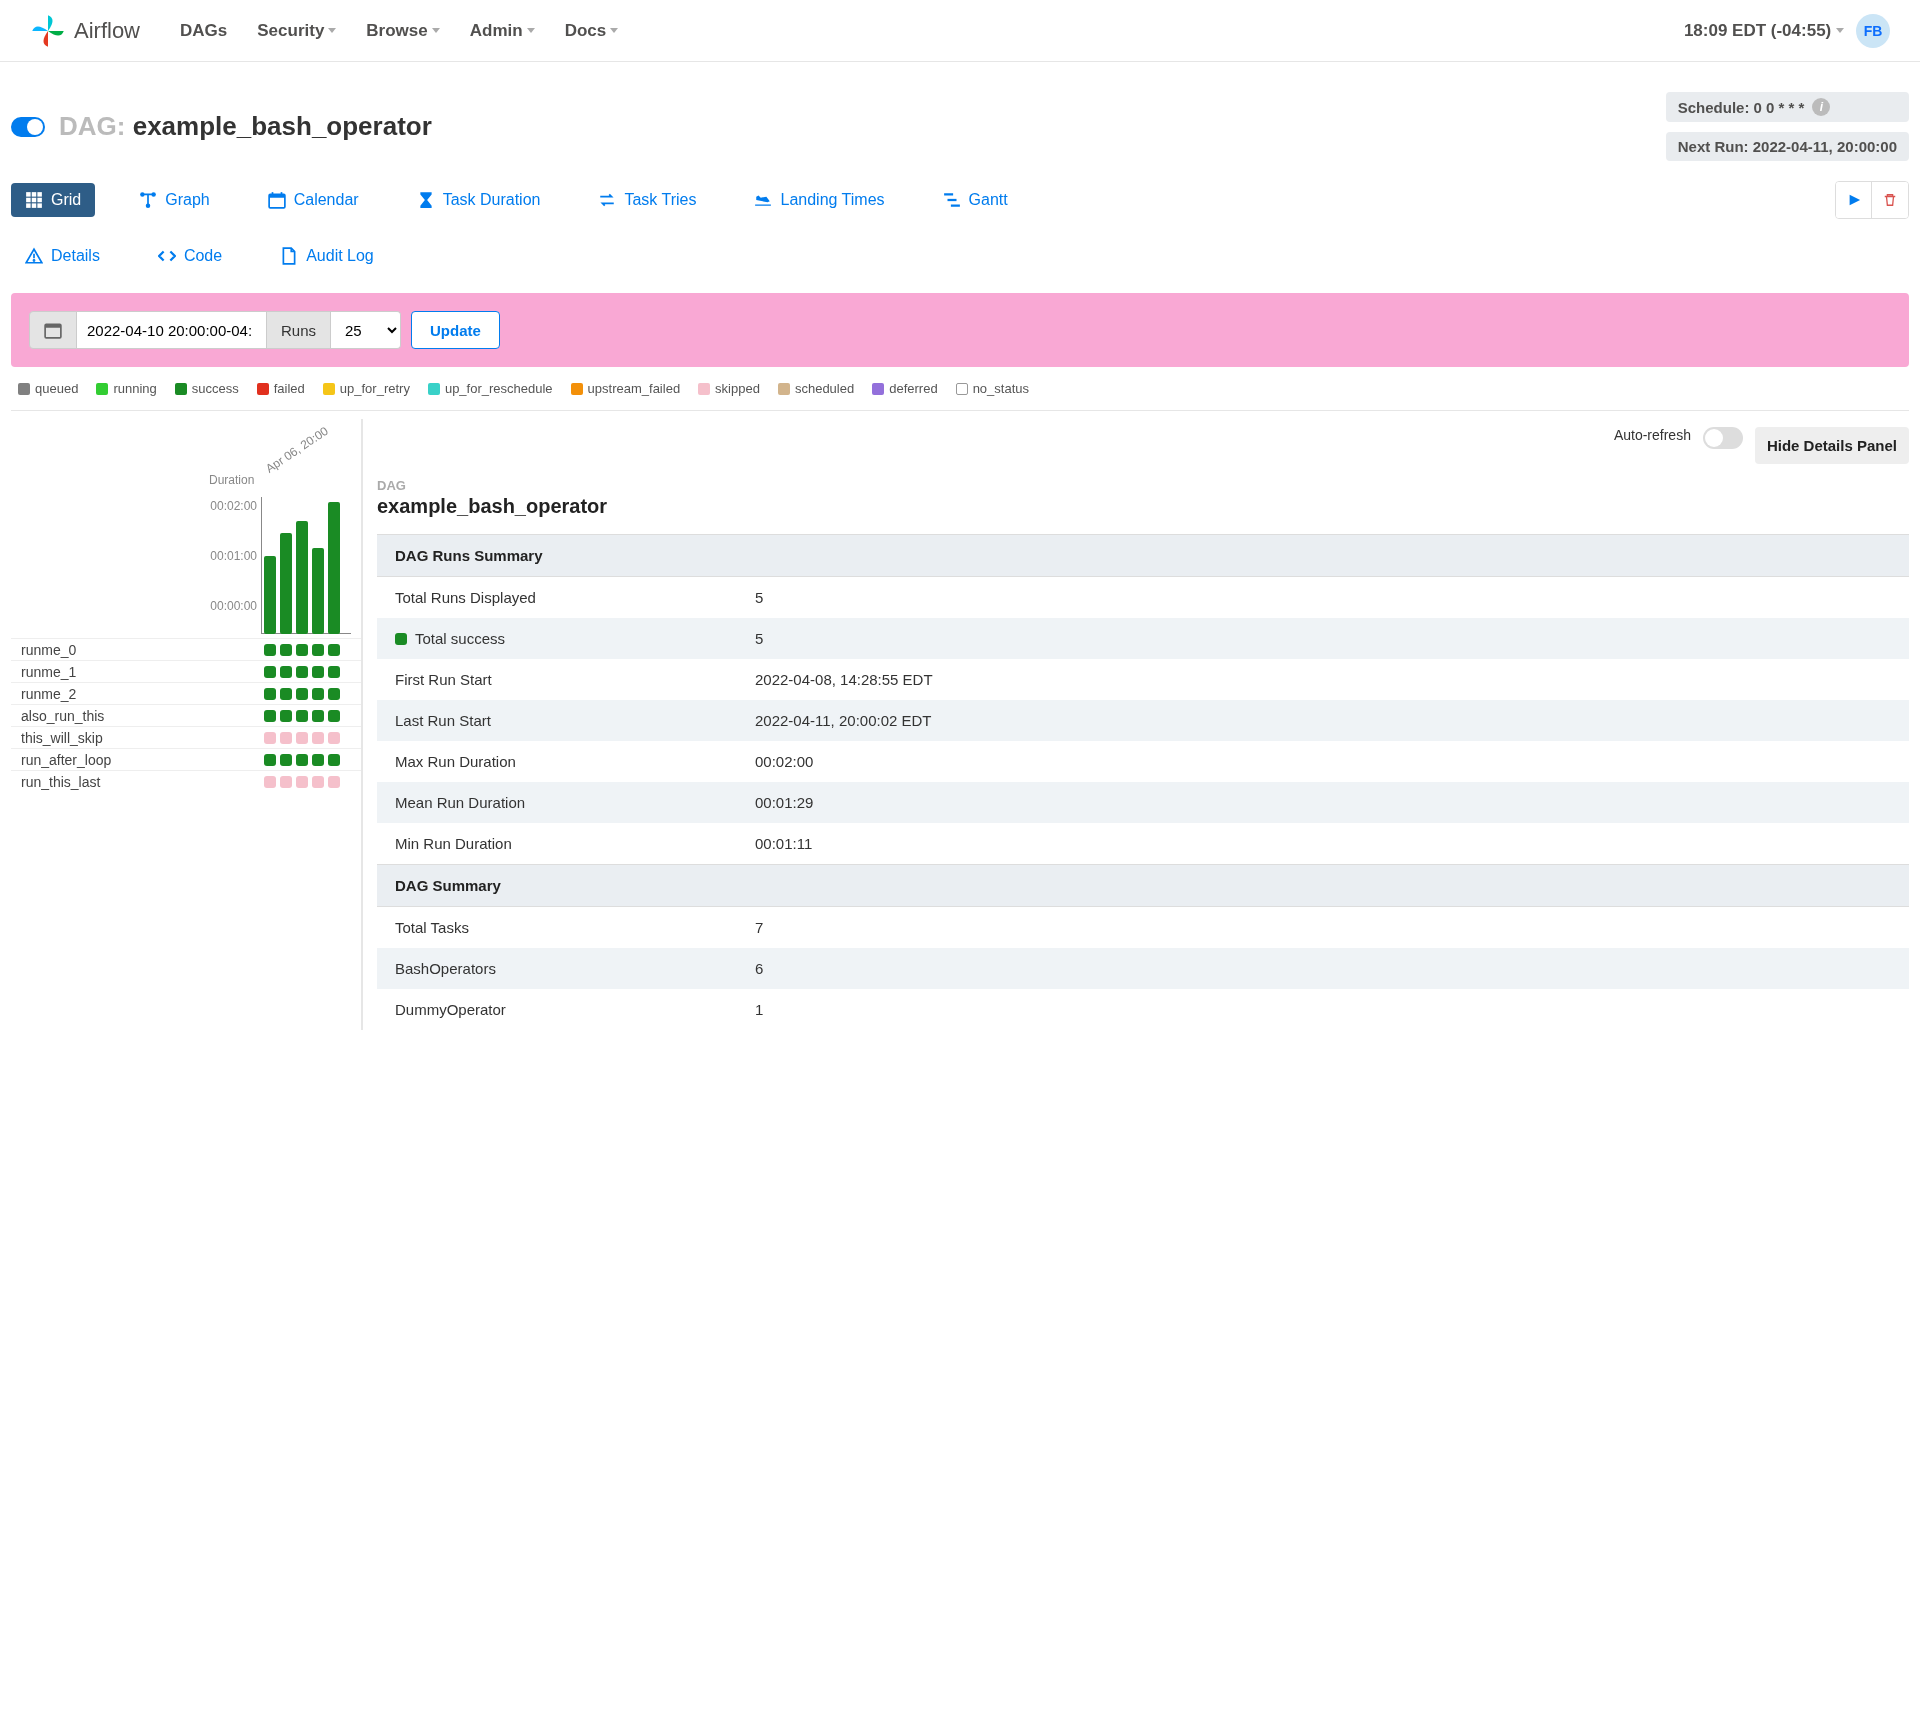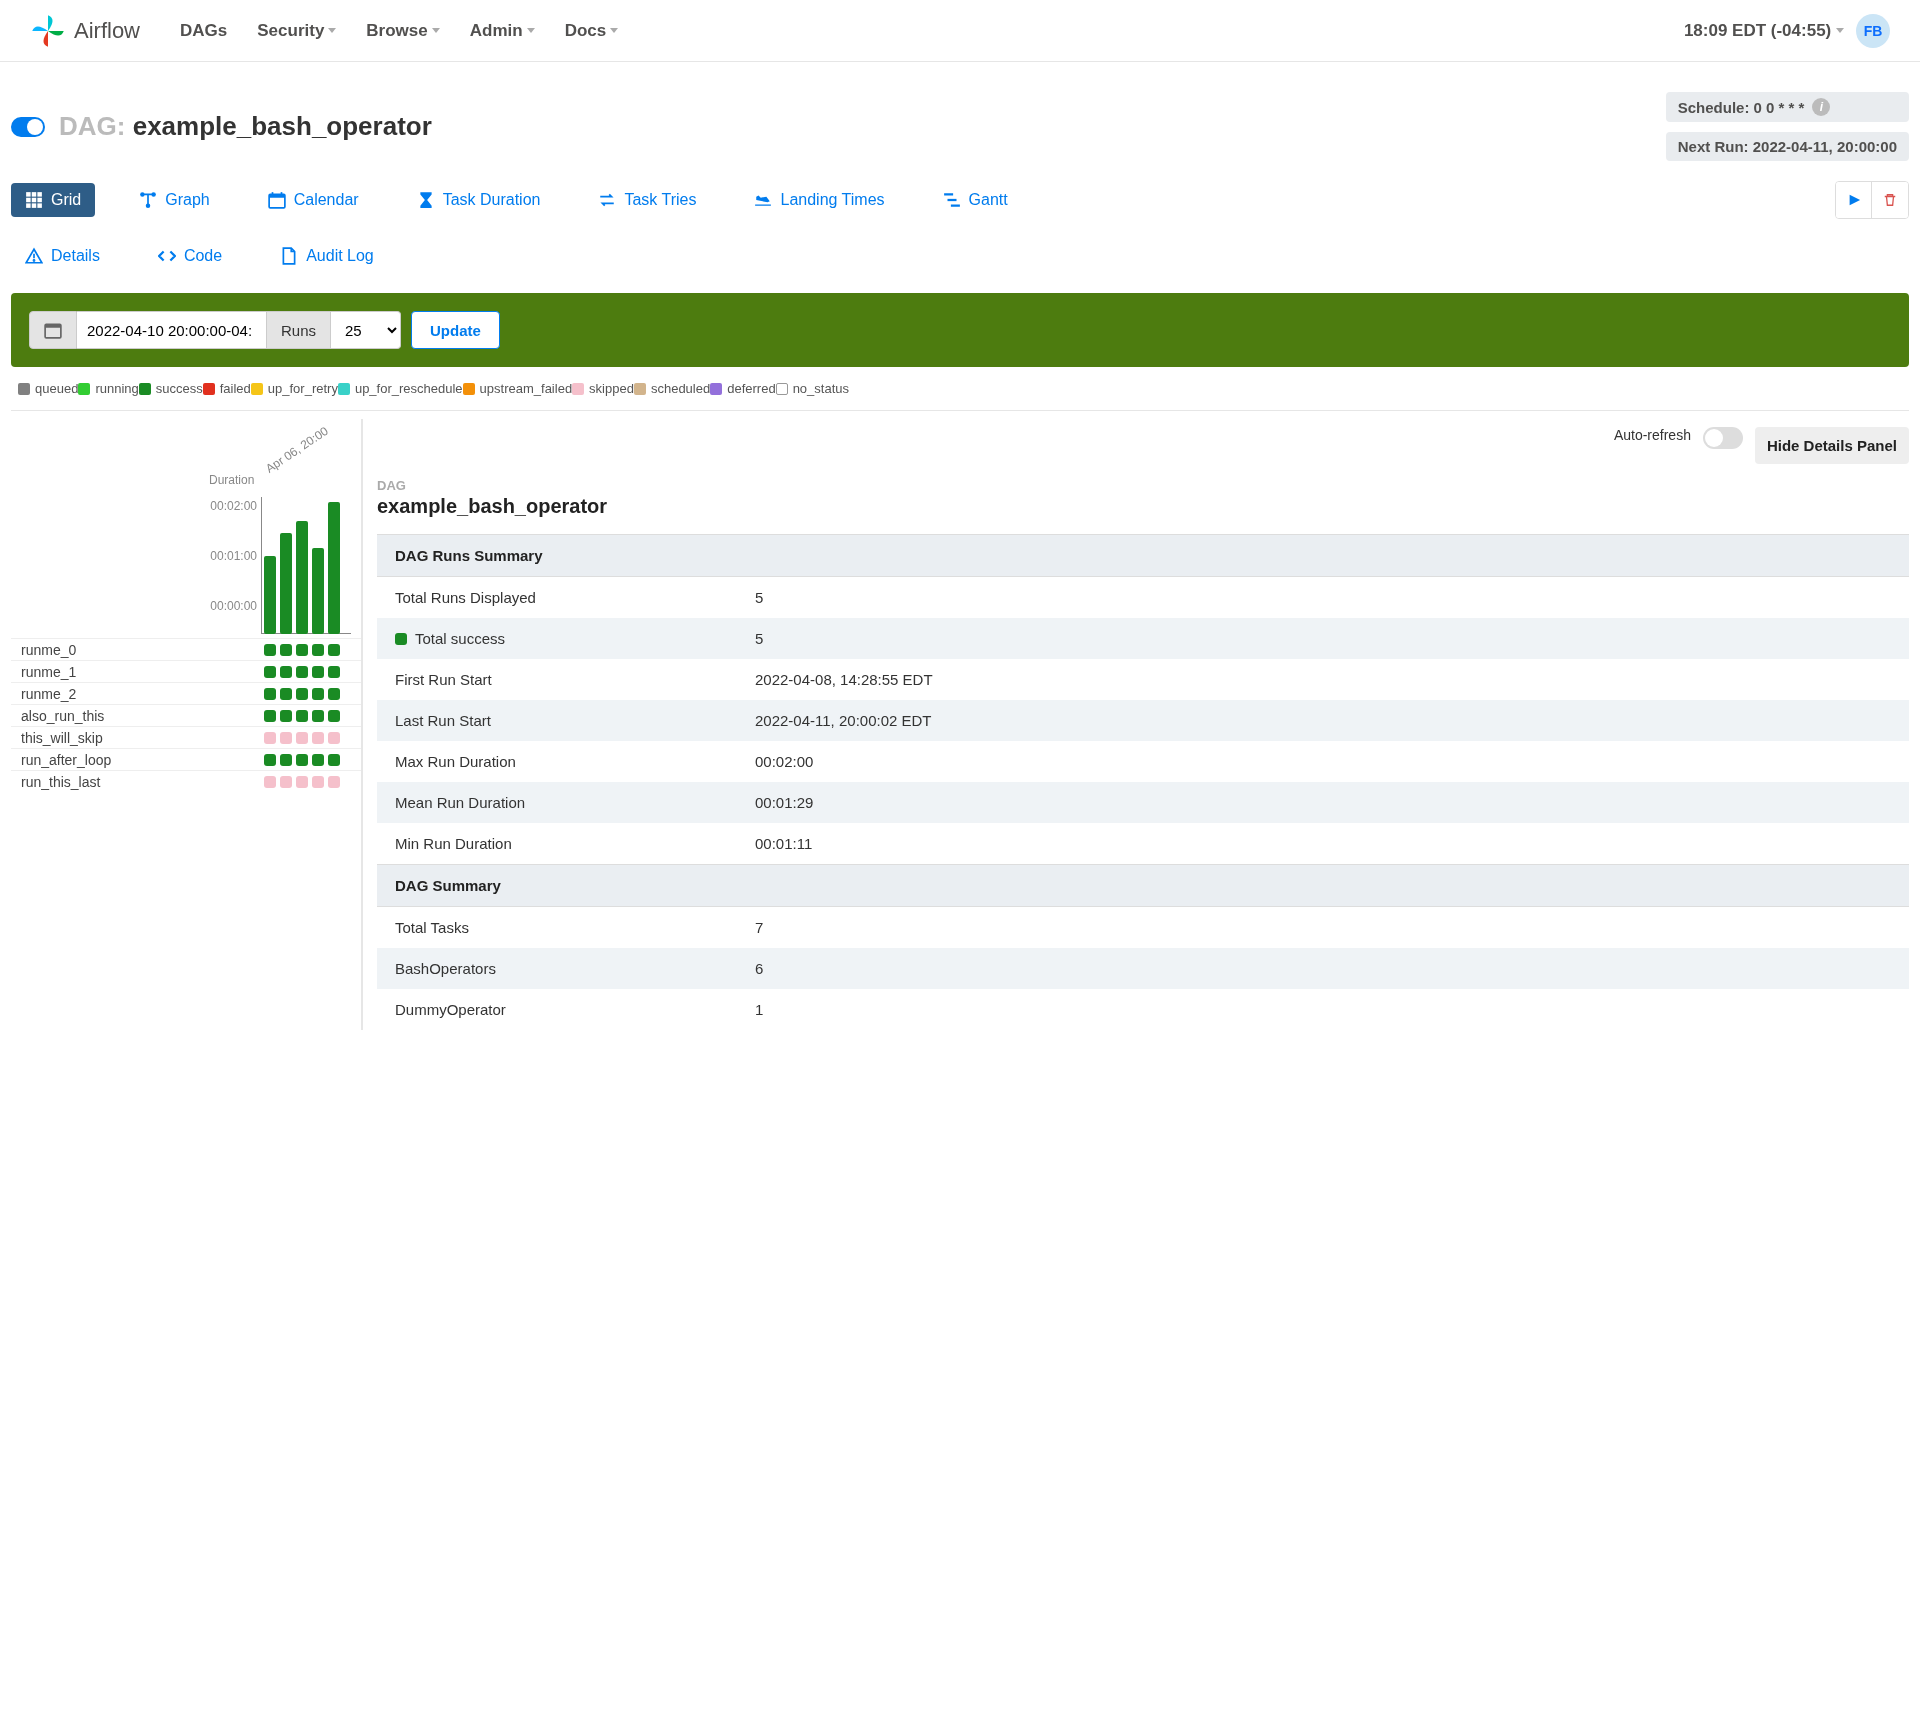--- a/index.html
+++ b/index.html
@@ -32,29 +32,29 @@
 .tab { display: flex; align-items: center; gap: 8px; color: #017cee; font-size: 16px; padding: 8px 14px; cursor: pointer; border-radius: 4px; }
 .tab.active { background: #2e5d87; color: #fff; }
 .tab-icon { width: 18px; height: 18px; display: inline-flex; }
 .tabs-actions { margin-left: auto; display: flex; border: 1px solid #ddd; border-radius: 4px; overflow: hidden; }
 .tabs-actions button { width: 36px; height: 36px; background: #fff; border: none; border-right: 1px solid #ddd; cursor: pointer; display: flex; align-items: center; justify-content: center; }
 .tabs-actions button:last-child { border-right: none; }
 .play-icon { color: #017cee; }
 .delete-icon { color: #d9534f; }
 
 
-.filter-bar { margin: 10px 11px; background: #4d7c0f; padding: 18px; border-radius: 4px; display: flex; gap: 0; align-items: center; }
+.filter-bar { margin: 10px 11px; background: #f9a8d4; padding: 18px; border-radius: 4px; display: flex; gap: 0; align-items: center; }
 .filter-bar .date-icon { width: 48px; height: 38px; background: #e4e4e4; border: 1px solid #ccc; border-radius: 4px 0 0 4px; display: flex; align-items: center; justify-content: center; }
 .filter-bar input[type="text"] { height: 38px; border: 1px solid #ccc; border-left: none; padding: 0 10px; font-size: 15px; width: 190px; }
 .filter-bar .runs-label { height: 38px; background: #e4e4e4; border: 1px solid #ccc; border-left: none; display: flex; align-items: center; padding: 0 14px; font-size: 15px; }
 .filter-bar select { height: 38px; border: 1px solid #ccc; border-left: none; border-radius: 0 4px 4px 0; padding: 0 10px; font-size: 15px; width: 70px; background: #fff; }
 .filter-bar .update-btn { margin-left: 10px; height: 38px; border: 1px solid #017cee; background: #fff; color: #017cee; padding: 0 18px; border-radius: 4px; font-size: 15px; cursor: pointer; font-weight: bold; }
 
 
-.legend { display: flex; padding: 4px 18px 14px; flex-wrap: wrap; font-size: 13px; color: #555; }
+.legend { display: flex; gap: 18px; padding: 4px 18px 14px; flex-wrap: wrap; font-size: 13px; color: #555; }
 .legend-item { display: flex; align-items: center; gap: 5px; }
 .legend-swatch { width: 12px; height: 12px; border-radius: 2px; }
 .legend-swatch.outline { border: 1px solid #999; }
 
 hr.sep { border: none; border-top: 1px solid #e6e6e6; margin: 0 11px 8px; }
 
 
 .main { display: flex; padding: 0 11px; }
 .left-col { width: 350px; padding-top: 50px; }
 .right-col { flex: 1; border-left: 2px solid #e6e6e6; padding-left: 14px; }

